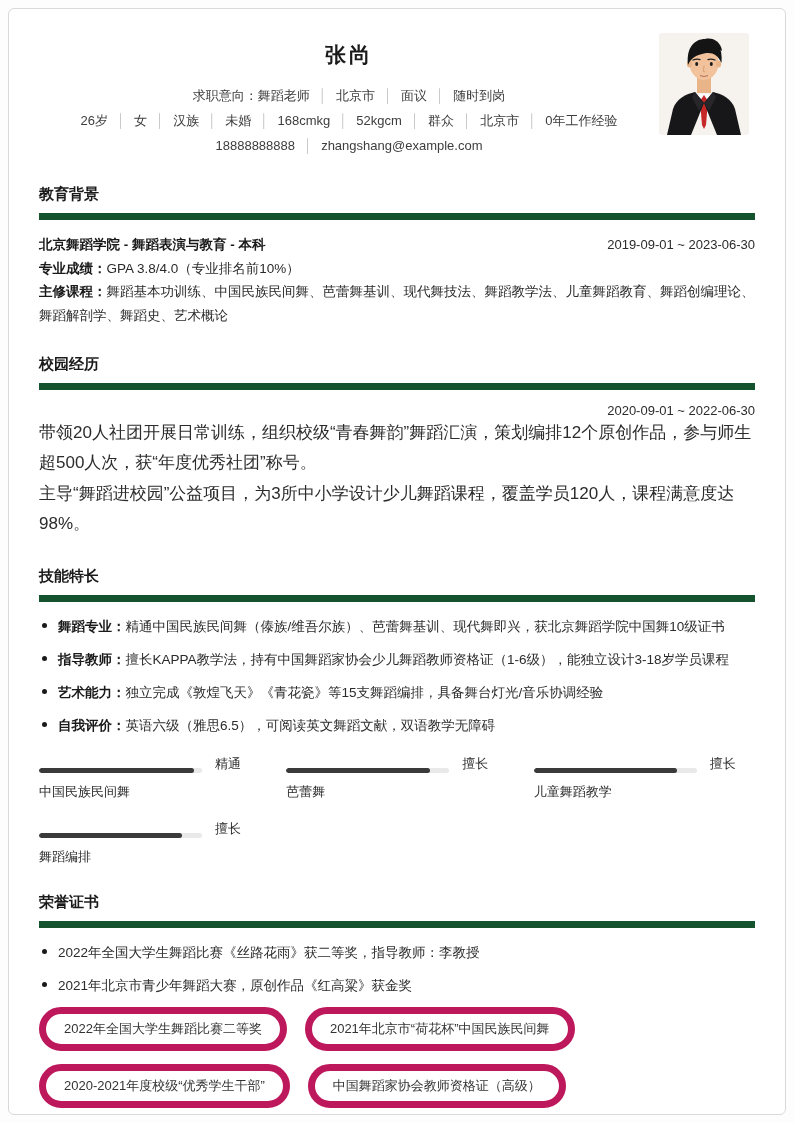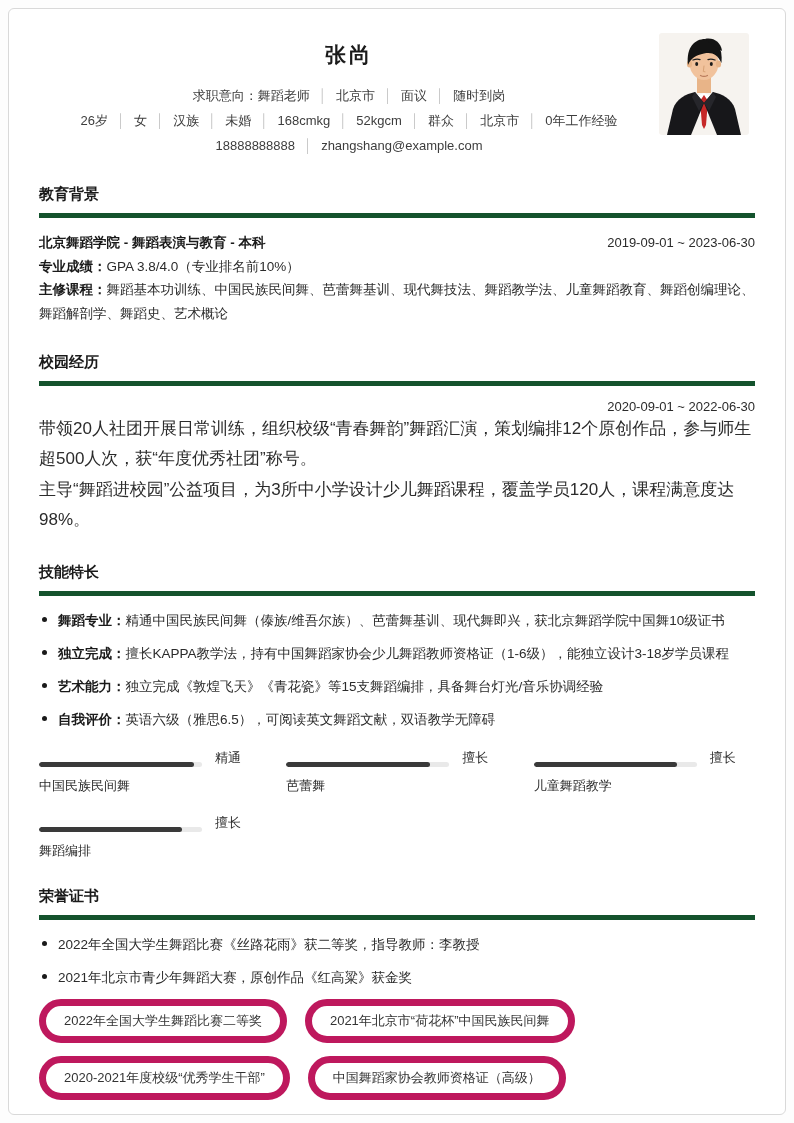--- a/index.html
+++ b/index.html
@@ -16,21 +16,21 @@
   .info-line { font-size:13px; color:#3d3d3d; line-height:25px; white-space:nowrap; }
   .seg .sep { color:#c6c6c6; margin:0 9px; font-weight:normal; }
   .seg:first-of-type .sep { display:none; }
   .intent-label { color:#3d3d3d; }
   .photo { width:90px; height:102px; margin:6px 6px 0 0; flex:0 0 auto; border-radius:3px; overflow:hidden; }
   .photo svg { display:block; width:100%; height:100%; }
   
   .section { margin-top:27px; }
   .sec-title {
     font-size:15px; font-weight:bold; color:#1a1a1a;
-    padding-bottom:9px; border-bottom:5px solid #14532d; margin-bottom:13px;
+    padding-bottom:9px; border-bottom:7px solid #14532d; margin-bottom:13px;
   }
   .body-text { font-size:13.5px; color:#2b2b2b; line-height:1.75; }
   .row-flex { display:flex; justify-content:space-between; align-items:baseline; }
   .bold { font-weight:bold; color:#1a1a1a; }
   .date { font-size:13px; color:#2b2b2b; white-space:nowrap; }
   .date-only { text-align:right; }
   .edu-row { margin-top:2px; }
   
   .bullets { margin-top:2px; }
   .bullet { display:flex; margin-bottom:9.5px; }
@@ -135,21 +135,21 @@
     <div class="sec-title">技能特长</div>
     <div class="bullets">
 
         <div class="bullet">
           <span class="dot"></span>
           <span class="body-text"><span class="bold">舞蹈专业：</span><span>精通中国民族民间舞（傣族/维吾尔族）、芭蕾舞基训、现代舞即兴，获北京舞蹈学院中国舞10级证书</span></span>
         </div>
 
         <div class="bullet">
           <span class="dot"></span>
-          <span class="body-text"><span class="bold">独立完成：</span><span>擅长KAPPA教学法，持有中国舞蹈家协会少儿舞蹈教师资格证（1-6级），能独立设计3-18岁学员课程</span></span>
+          <span class="body-text"><span class="bold">指导教师：</span><span>擅长KAPPA教学法，持有中国舞蹈家协会少儿舞蹈教师资格证（1-6级），能独立设计3-18岁学员课程</span></span>
         </div>
 
         <div class="bullet">
           <span class="dot"></span>
           <span class="body-text"><span class="bold">艺术能力：</span><span>独立完成《敦煌飞天》《青花瓷》等15支舞蹈编排，具备舞台灯光/音乐协调经验</span></span>
         </div>
 
         <div class="bullet">
           <span class="dot"></span>
           <span class="body-text"><span class="bold">自我评价：</span><span>英语六级（雅思6.5），可阅读英文舞蹈文献，双语教学无障碍</span></span>

